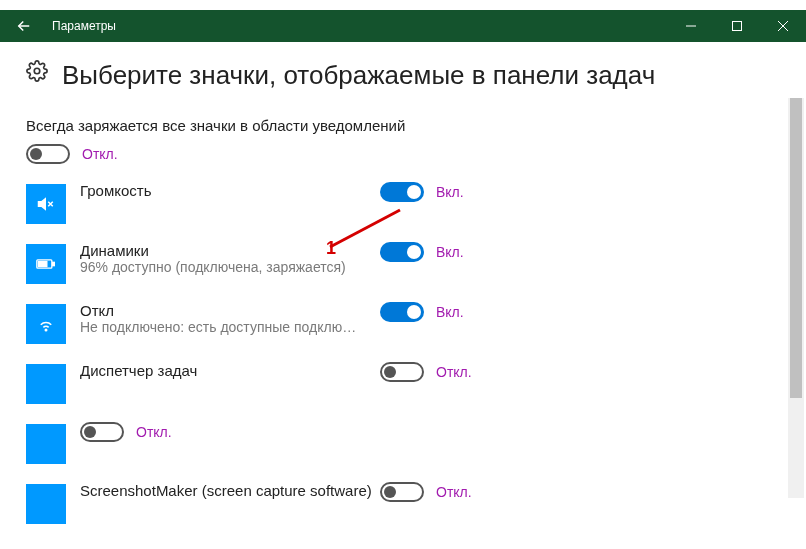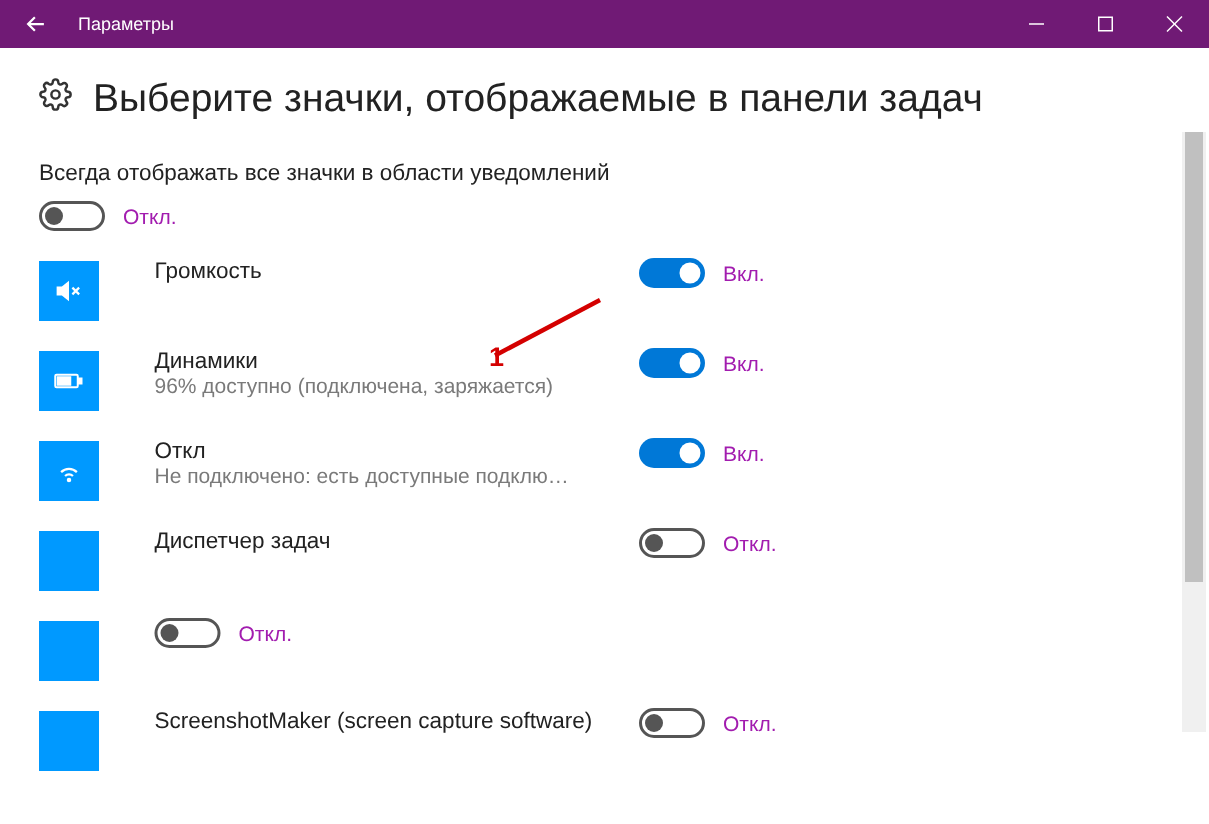--- a/index.html
+++ b/index.html
@@ -1,23 +1,24 @@
 <!DOCTYPE html>
 <html><head>
 <meta charset="utf-8">
 <style>
 * { margin: 0; padding: 0; box-sizing: border-box; font-family: "Segoe UI", Arial, sans-serif; }
 body { background: #fff; width: 806px; height: 549px; overflow: hidden; position: relative; }
 
 .titlebar {
   height: 32px;
-  background: #701a75;
+  background: #14532d;
   display: flex;
   align-items: center;
   color: #fff;
+  margin-top: 10px;
 }
 .titlebar .back {
   width: 48px; height: 32px;
   display: flex; align-items: center; justify-content: center;
 }
 .titlebar .title {
   font-size: 12px;
   flex: 1;
   padding-left: 4px;
 }
@@ -33,21 +34,20 @@
 .content-wrap {
   position: relative;
   height: calc(549px - 32px);
   overflow: hidden;
 }
 .content {
   padding: 18px 26px 0 26px;
 }
 .heading {
   display: flex;
-  align-items: center;
   gap: 14px;
   margin-bottom: 26px;
 }
 .heading .gear { color: #333; }
 .heading h1 {
   font-weight: 300;
   font-size: 26px;
   color: #222;
 }
 
@@ -61,21 +61,20 @@
   align-items: center;
   gap: 12px;
   margin-bottom: 18px;
 }
 
 .list {}
 .item {
   display: flex;
   align-items: flex-start;
   margin-bottom: 18px;
-  gap: 23px;
 }
 .icon-tile {
   width: 40px; height: 40px;
   background: #0099ff;
   display: flex; align-items: center; justify-content: center;
   color: #fff;
   flex-shrink: 0;
   margin-right: 14px;
   margin-top: 2px;
 }
@@ -197,21 +196,21 @@
     <div class="heading">
       <span class="gear">
         <svg width="22" height="22" viewBox="0 0 24 24" fill="none" stroke="#333" stroke-width="1.8">
           <circle cx="12" cy="12" r="3"></circle>
           <path d="M19.4 15a1.7 1.7 0 0 0 .34 1.87l.06.06a2 2 0 1 1-2.83 2.83l-.06-.06A1.7 1.7 0 0 0 15 19.4a1.7 1.7 0 0 0-1 1.55V21a2 2 0 1 1-4 0v-.05A1.7 1.7 0 0 0 9 19.4a1.7 1.7 0 0 0-1.87.34l-.06.06a2 2 0 1 1-2.83-2.83l.06-.06A1.7 1.7 0 0 0 4.6 15a1.7 1.7 0 0 0-1.55-1H3a2 2 0 1 1 0-4h.05A1.7 1.7 0 0 0 4.6 9a1.7 1.7 0 0 0-.34-1.87l-.06-.06a2 2 0 1 1 2.83-2.83l.06.06A1.7 1.7 0 0 0 9 4.6a1.7 1.7 0 0 0 1-1.55V3a2 2 0 1 1 4 0v.05A1.7 1.7 0 0 0 15 4.6a1.7 1.7 0 0 0 1.87-.34l.06-.06a2 2 0 1 1 2.83 2.83l-.06.06A1.7 1.7 0 0 0 19.4 9a1.7 1.7 0 0 0 1.55 1H21a2 2 0 1 1 0 4h-.05a1.7 1.7 0 0 0-1.55 1z"></path>
         </svg>
       </span>
       <h1>Выберите значки, отображаемые в панели задач</h1>
     </div>
 
-    <div class="always-label">Всегда отображать все значки в области уведомлений</div>
+    <div class="always-label">Всегда заряжается все значки в области уведомлений</div>
     <div class="always-row">
       <div class="toggle off"></div>
       <div class="tog-label">Откл.</div>
     </div>
 
     <div class="list" id="list">
         <div class="item">
     <div class="icon-tile">
             <svg width="18" height="18" viewBox="0 0 24 24" fill="none" stroke="#fff" stroke-width="2">
               <polygon points="11 5 6 9 2 9 2 15 6 15 11 19 11 5" fill="#fff"></polygon>

